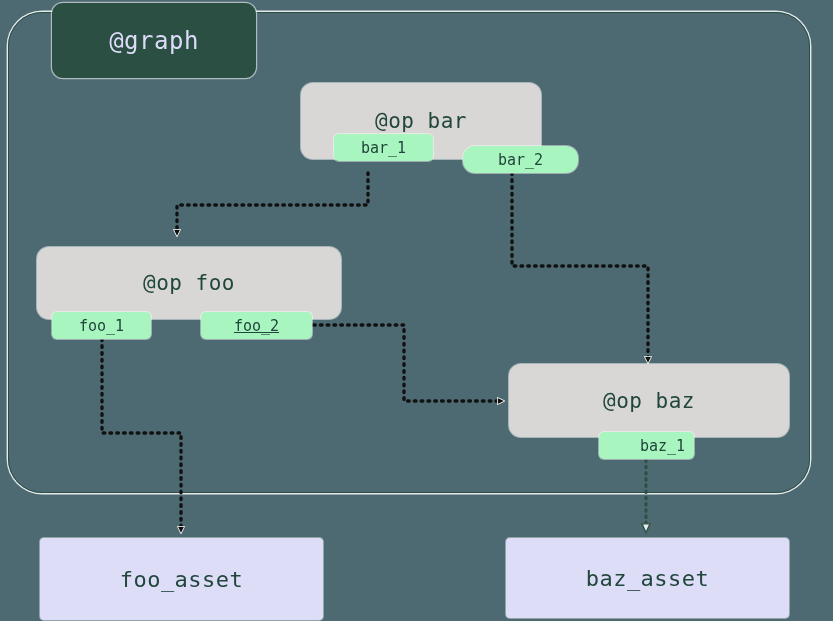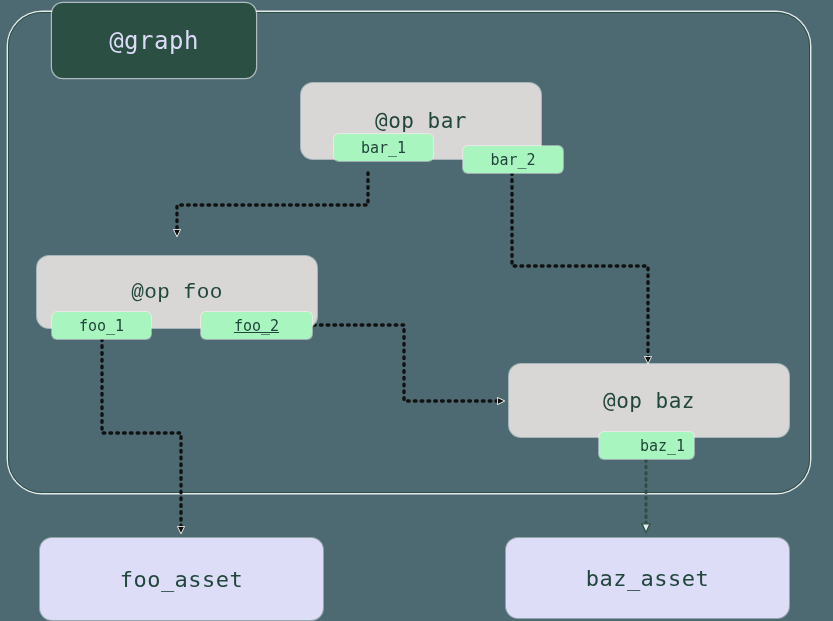--- a/index.html
+++ b/index.html
@@ -95,21 +95,21 @@
     font-size: 15px;
     height: 27px;
     box-sizing: border-box;
     box-shadow: 0 0 0 1px rgba(255,255,255,0.45);
   }
 
   
   .asset-node {
     position: absolute;
     background: #ddddf8;
-    border-radius: 12px;
+    border-radius: 4px;
     display: flex;
     align-items: center;
     justify-content: center;
     color: #21463c;
     font-size: 22px;
     letter-spacing: 0.5px;
     box-sizing: border-box;
     box-shadow: 0 0 0 1px rgba(255,255,255,0.4);
   }
 </style>
@@ -150,23 +150,23 @@
       <path d="M646,460 L646,528" fill="none" stroke="#2c4f43" stroke-width="3.0" stroke-dasharray="1.6 4.6" stroke-linecap="round" marker-end="url(#arrow-hollow)"></path>
     </g>
   </svg>
 
   <div class="graph-label">@graph</div>
 
   <div class="op-node" style="left:301px; top:83px; width:240px; height:76px;">
     <div class="op-title">@op bar</div>
   </div>
   <div class="port" style="left:318px; top:134px; width:99px;margin-left:16px;">bar_1</div>
-  <div class="port" style="left:463px; top:146px; width:100px;">bar_2</div>
+  <div class="port" style="left:463px; top:146px; width:115px;border-radius:12px;">bar_2</div>
 
-  <div class="op-node" style="left:37px; top:256px; width:280px; height:72px;font-family:Liberation Mono, monospace;">
+  <div class="op-node" style="left:37px; top:247px; width:304px; height:72px;">
     <div class="op-title">@op foo</div>
   </div>
   <div class="port" style="left:52px; top:312px; width:99px;">foo_1</div>
   <div class="port" style="left:201px; top:312px; width:111px;text-decoration:underline;">foo_2</div>
 
   <div class="op-node" style="left:509px; top:364px; width:280px; height:73px;">
     <div class="op-title">@op baz</div>
   </div>
   <div class="port" style="left:599px; top:432px; width:95px;padding-left:32px;">baz_1</div>
 

